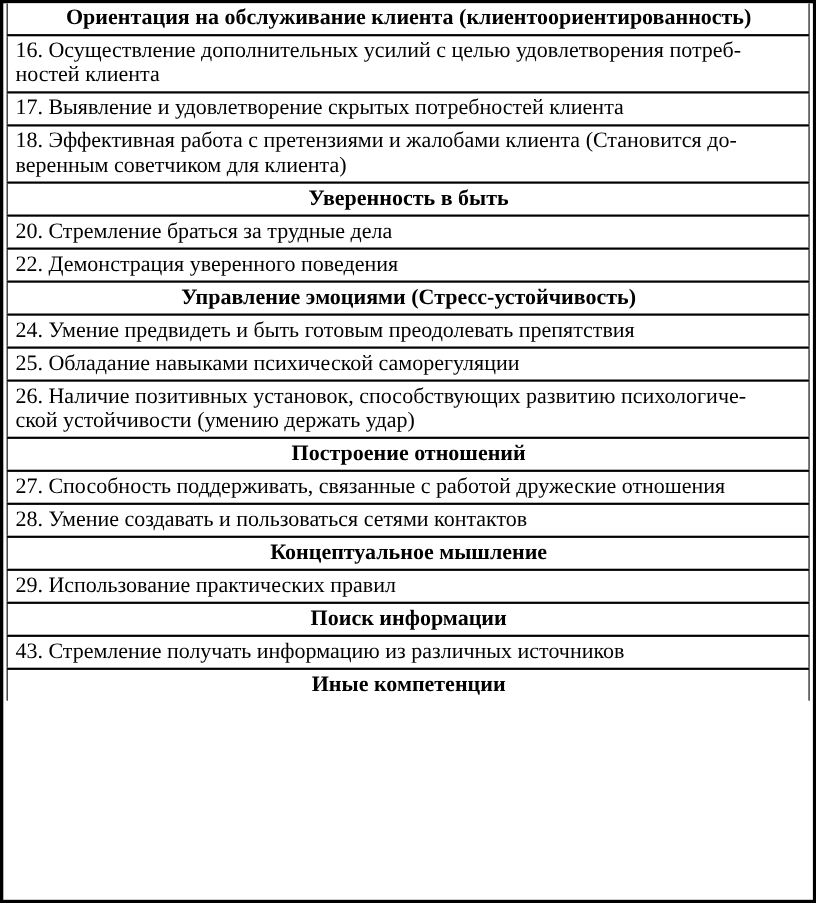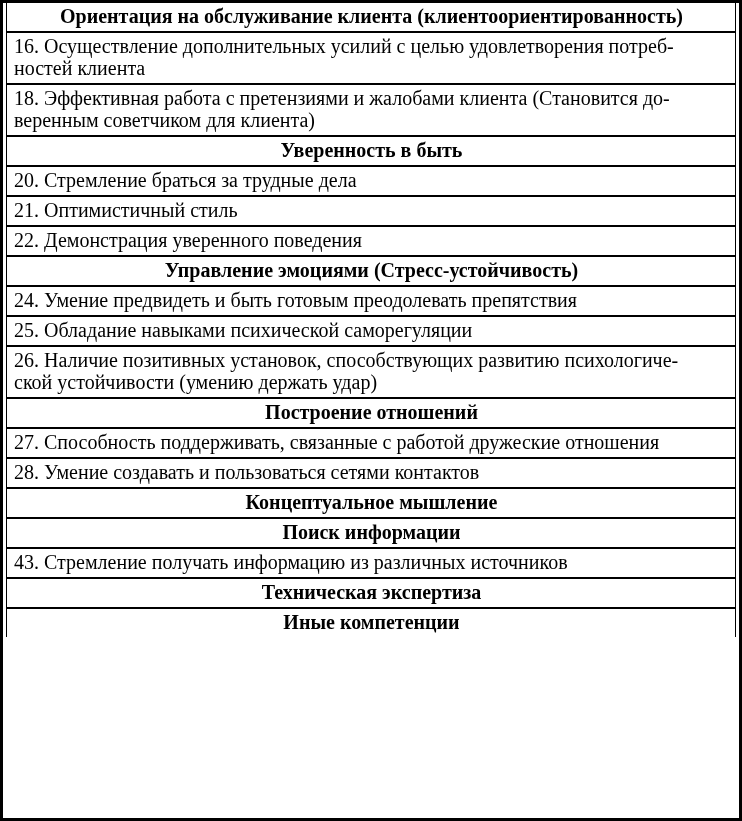--- a/index.html
+++ b/index.html
@@ -61,31 +61,31 @@
     <table class="competency-table">
       <tbody>
           <tr>
             <td class="header">Ориентация на обслуживание клиента (клиентоориентированность)</td>
           </tr>
           <tr>
             <td class="item">16. Осуществление дополнительных усилий с целью удовлетворения потреб-
 ностей клиента</td>
           </tr>
           <tr>
+            <td class="item">17. Выявление и удовлетворение скрытых потребностей клиента</td>
+          </tr>
+          <tr>
             <td class="item">18. Эффективная работа с претензиями и жалобами клиента (Становится до-
 веренным советчиком для клиента)</td>
           </tr>
           <tr>
             <td class="header">Уверенность в быть</td>
           </tr>
           <tr>
             <td class="item">20. Стремление браться за трудные дела</td>
-          </tr>
-          <tr>
-            <td class="item">21. Оптимистичный стиль</td>
           </tr>
           <tr>
             <td class="item">22. Демонстрация уверенного поведения</td>
           </tr>
           <tr>
             <td class="header">Управление эмоциями (Стресс-устойчивость)</td>
           </tr>
           <tr>
             <td class="item">24. Умение предвидеть и быть готовым преодолевать препятствия</td>
           </tr>
@@ -102,27 +102,27 @@
           <tr>
             <td class="item">27. Способность поддерживать, связанные с работой дружеские отношения</td>
           </tr>
           <tr>
             <td class="item">28. Умение создавать и пользоваться сетями контактов</td>
           </tr>
           <tr>
             <td class="header">Концептуальное мышление</td>
           </tr>
           <tr>
+            <td class="item">29. Использование практических правил</td>
+          </tr>
+          <tr>
             <td class="header">Поиск информации</td>
           </tr>
           <tr>
             <td class="item">43. Стремление получать информацию из различных источников</td>
-          </tr>
-          <tr>
-            <td class="header">Техническая экспертиза</td>
           </tr>
           <tr>
             <td class="header">Иные компетенции</td>
           </tr>
         </tbody>
     </table>
   </div>
 </div>
 
 </body></html>

